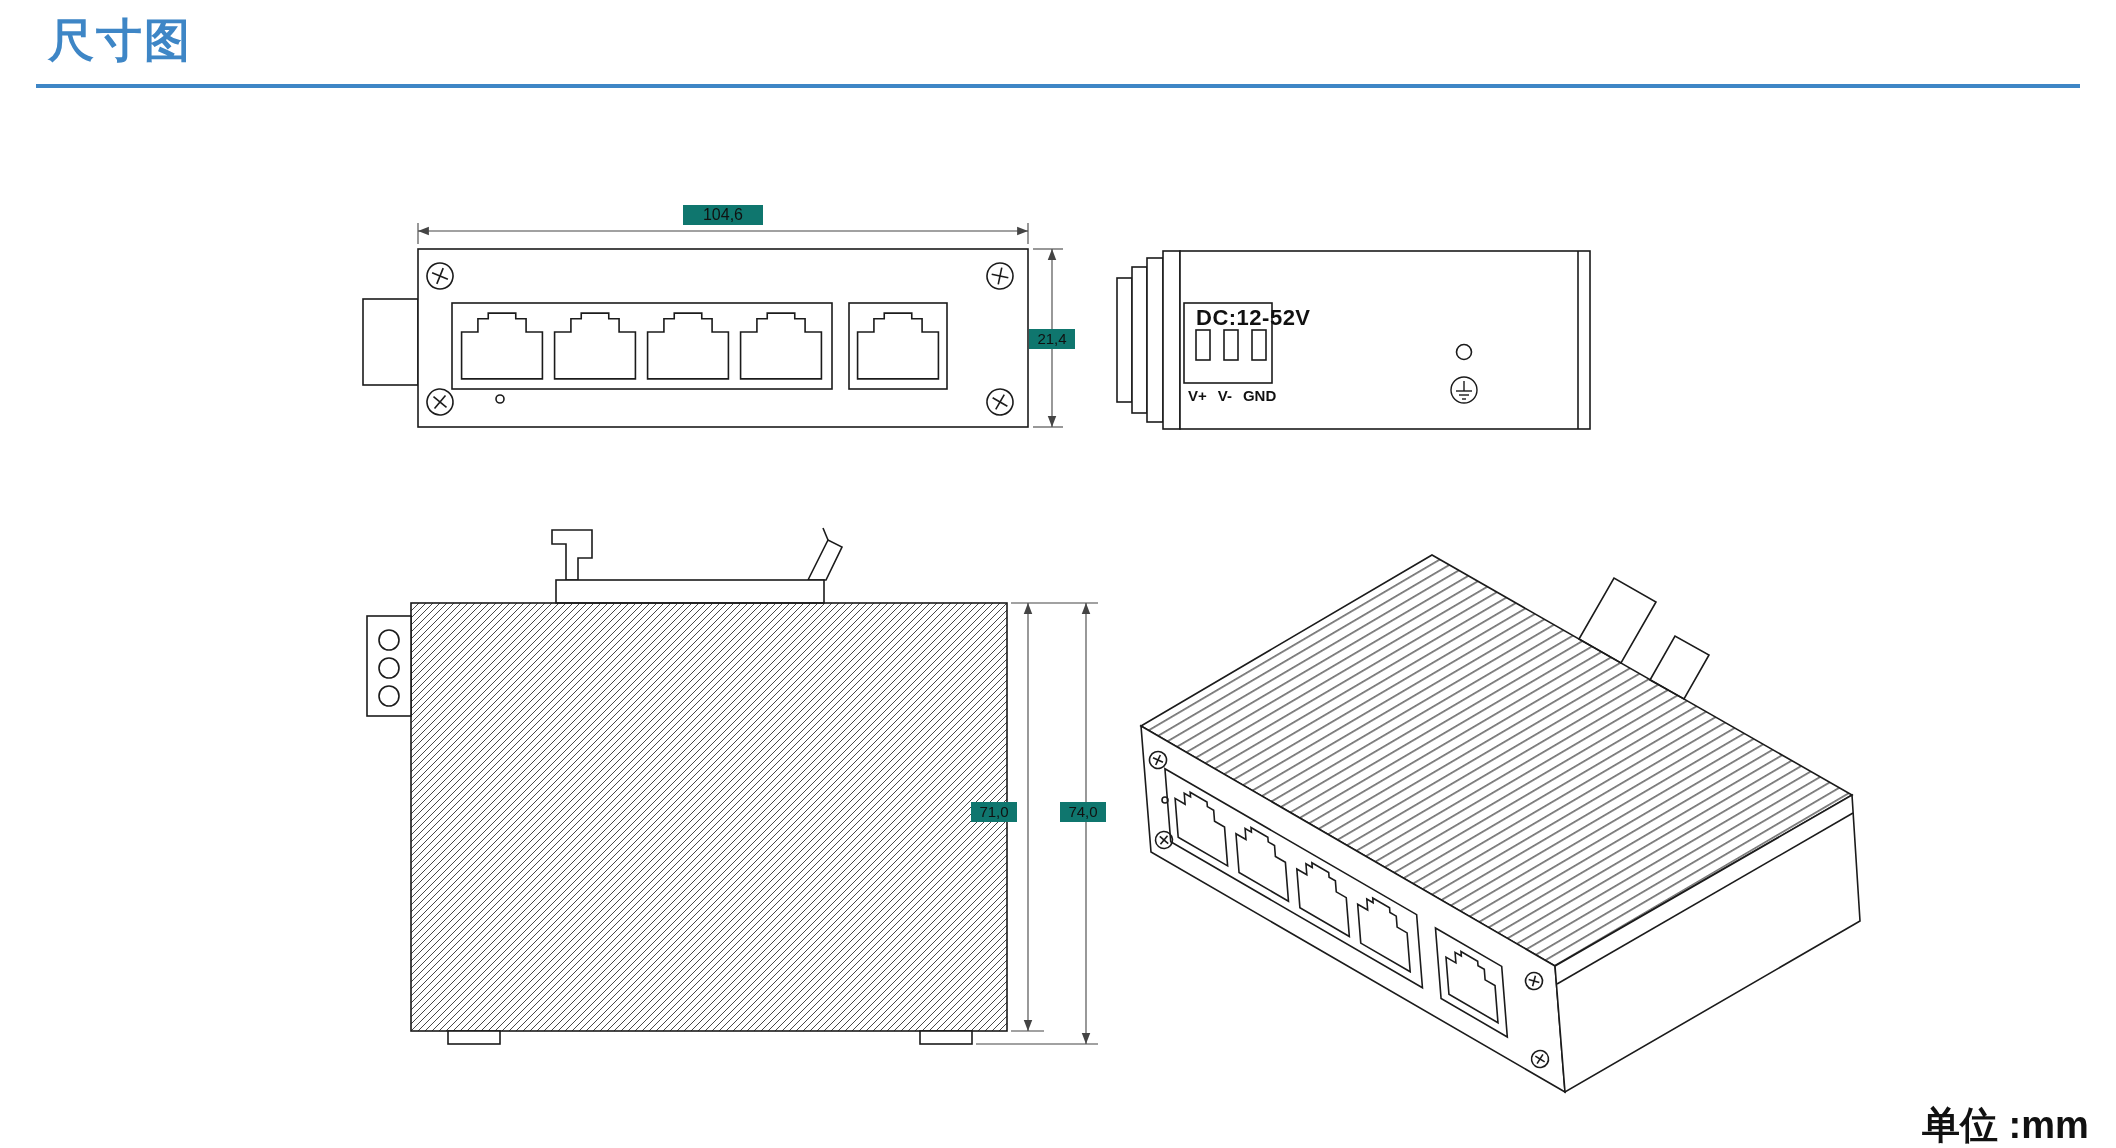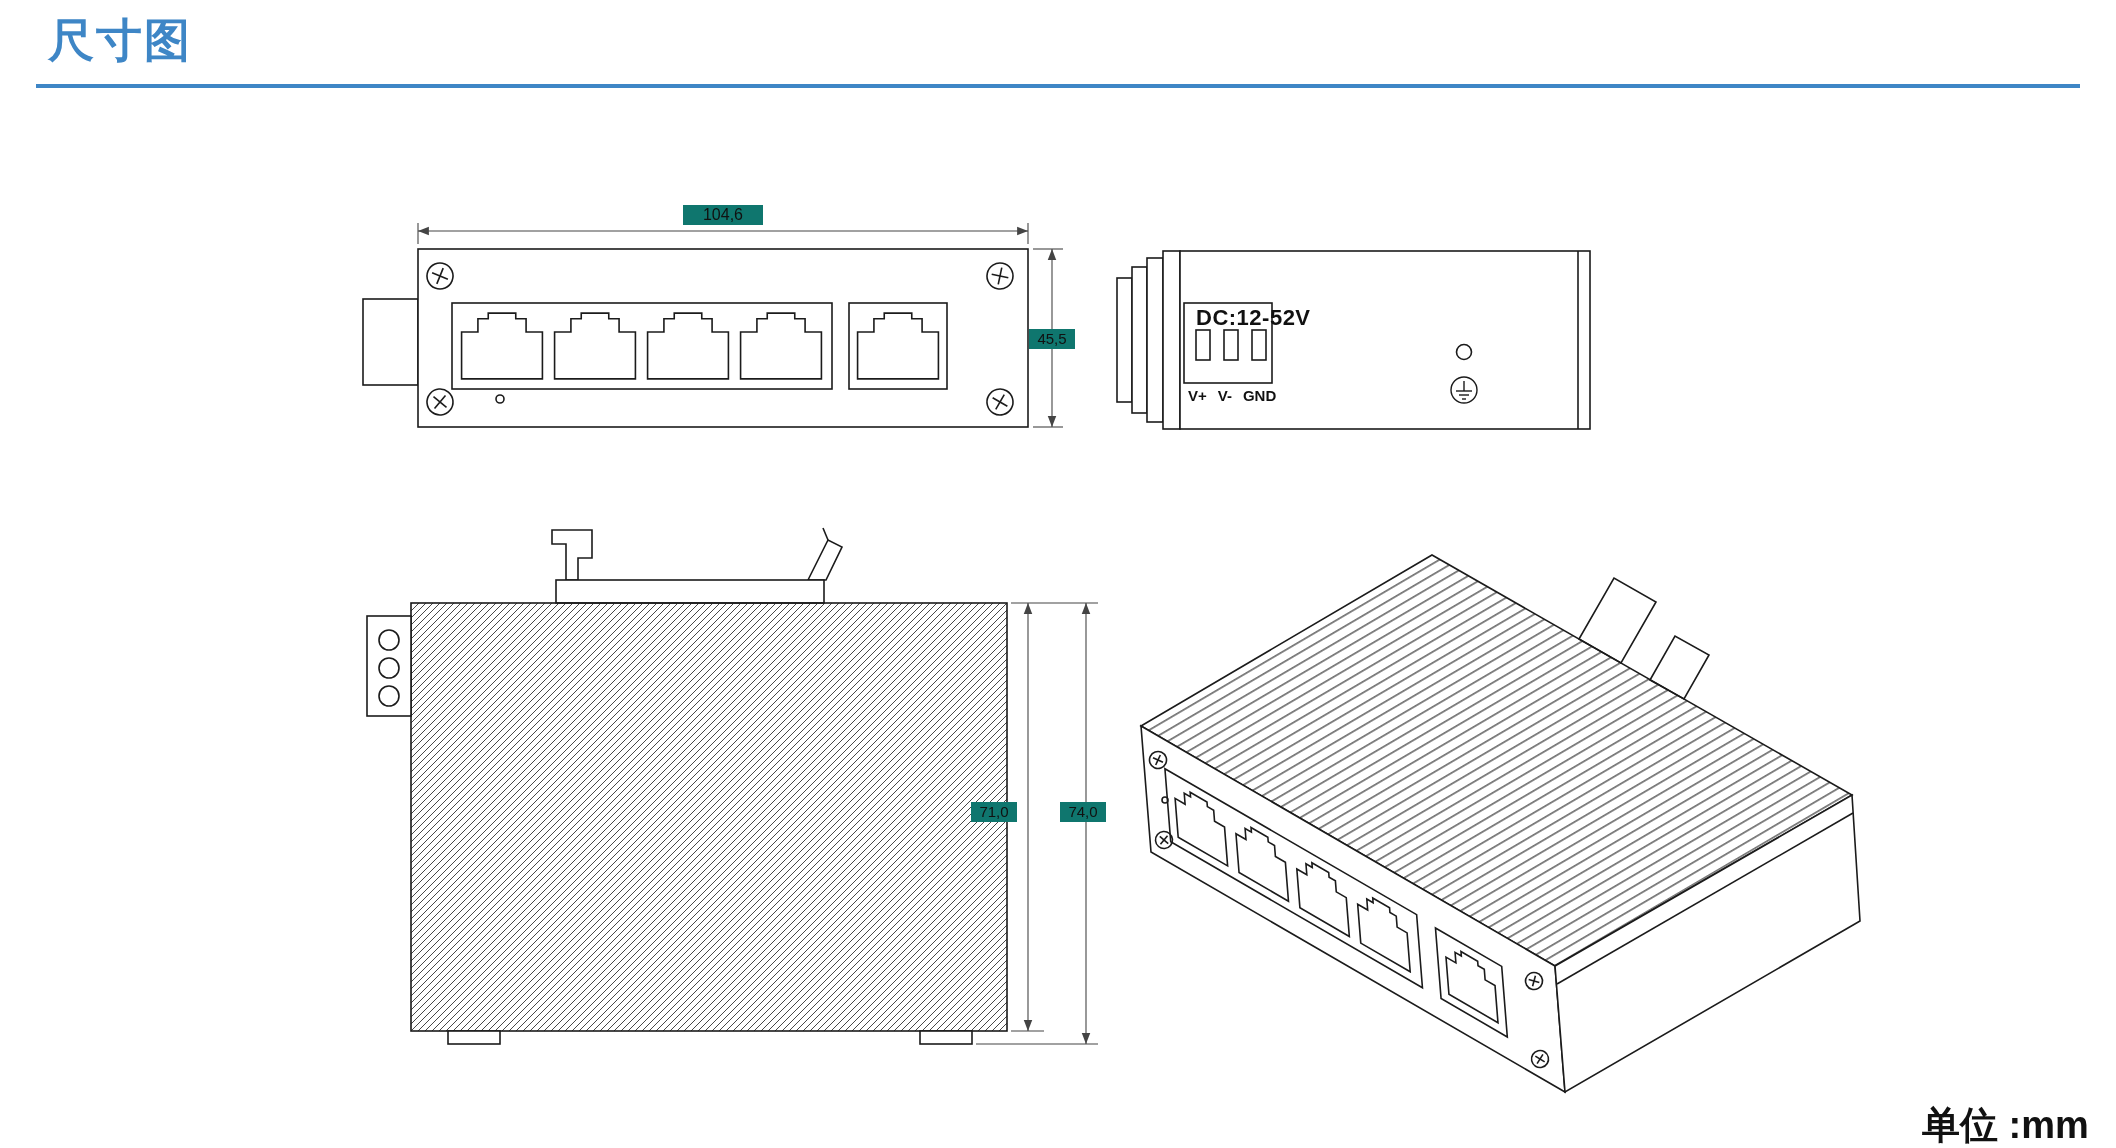--- a/index.html
+++ b/index.html
@@ -130,21 +130,21 @@
       <line x1="976" y1="1044" x2="1098" y2="1044"></line>
       <line x1="1028" y1="603" x2="1028" y2="1031" marker-start="url(#arrow)" marker-end="url(#arrow)"></line>
       <line x1="1086" y1="603" x2="1086" y2="1044" marker-start="url(#arrow)" marker-end="url(#arrow)"></line>
     </g>
   </svg>
 
   <div class="abs page-title">尺寸图</div>
   <div class="abs title-rule"></div>
 
   <div class="abs dim-label" style="left:683px;top:205px;width:80px;">104,6</div>
-  <div class="abs dim-label dim-small" style="left:1029px;top:329px;width:46px;">45,5</div>
+  <div class="abs dim-label dim-small" style="left:1029px;top:329px;width:46px;">21,4</div>
   <div class="abs dim-label dim-small" style="left:971px;top:802px;width:46px;">71,0</div>
   <div class="abs dim-label dim-small" style="left:1060px;top:802px;width:46px;">74,0</div>
 
   <div class="abs dc-label">DC:12-52V</div>
   <div class="abs terminal-row">
     <span>V+</span>
     <span>V-</span>
     <span>GND</span>
   </div>
 

